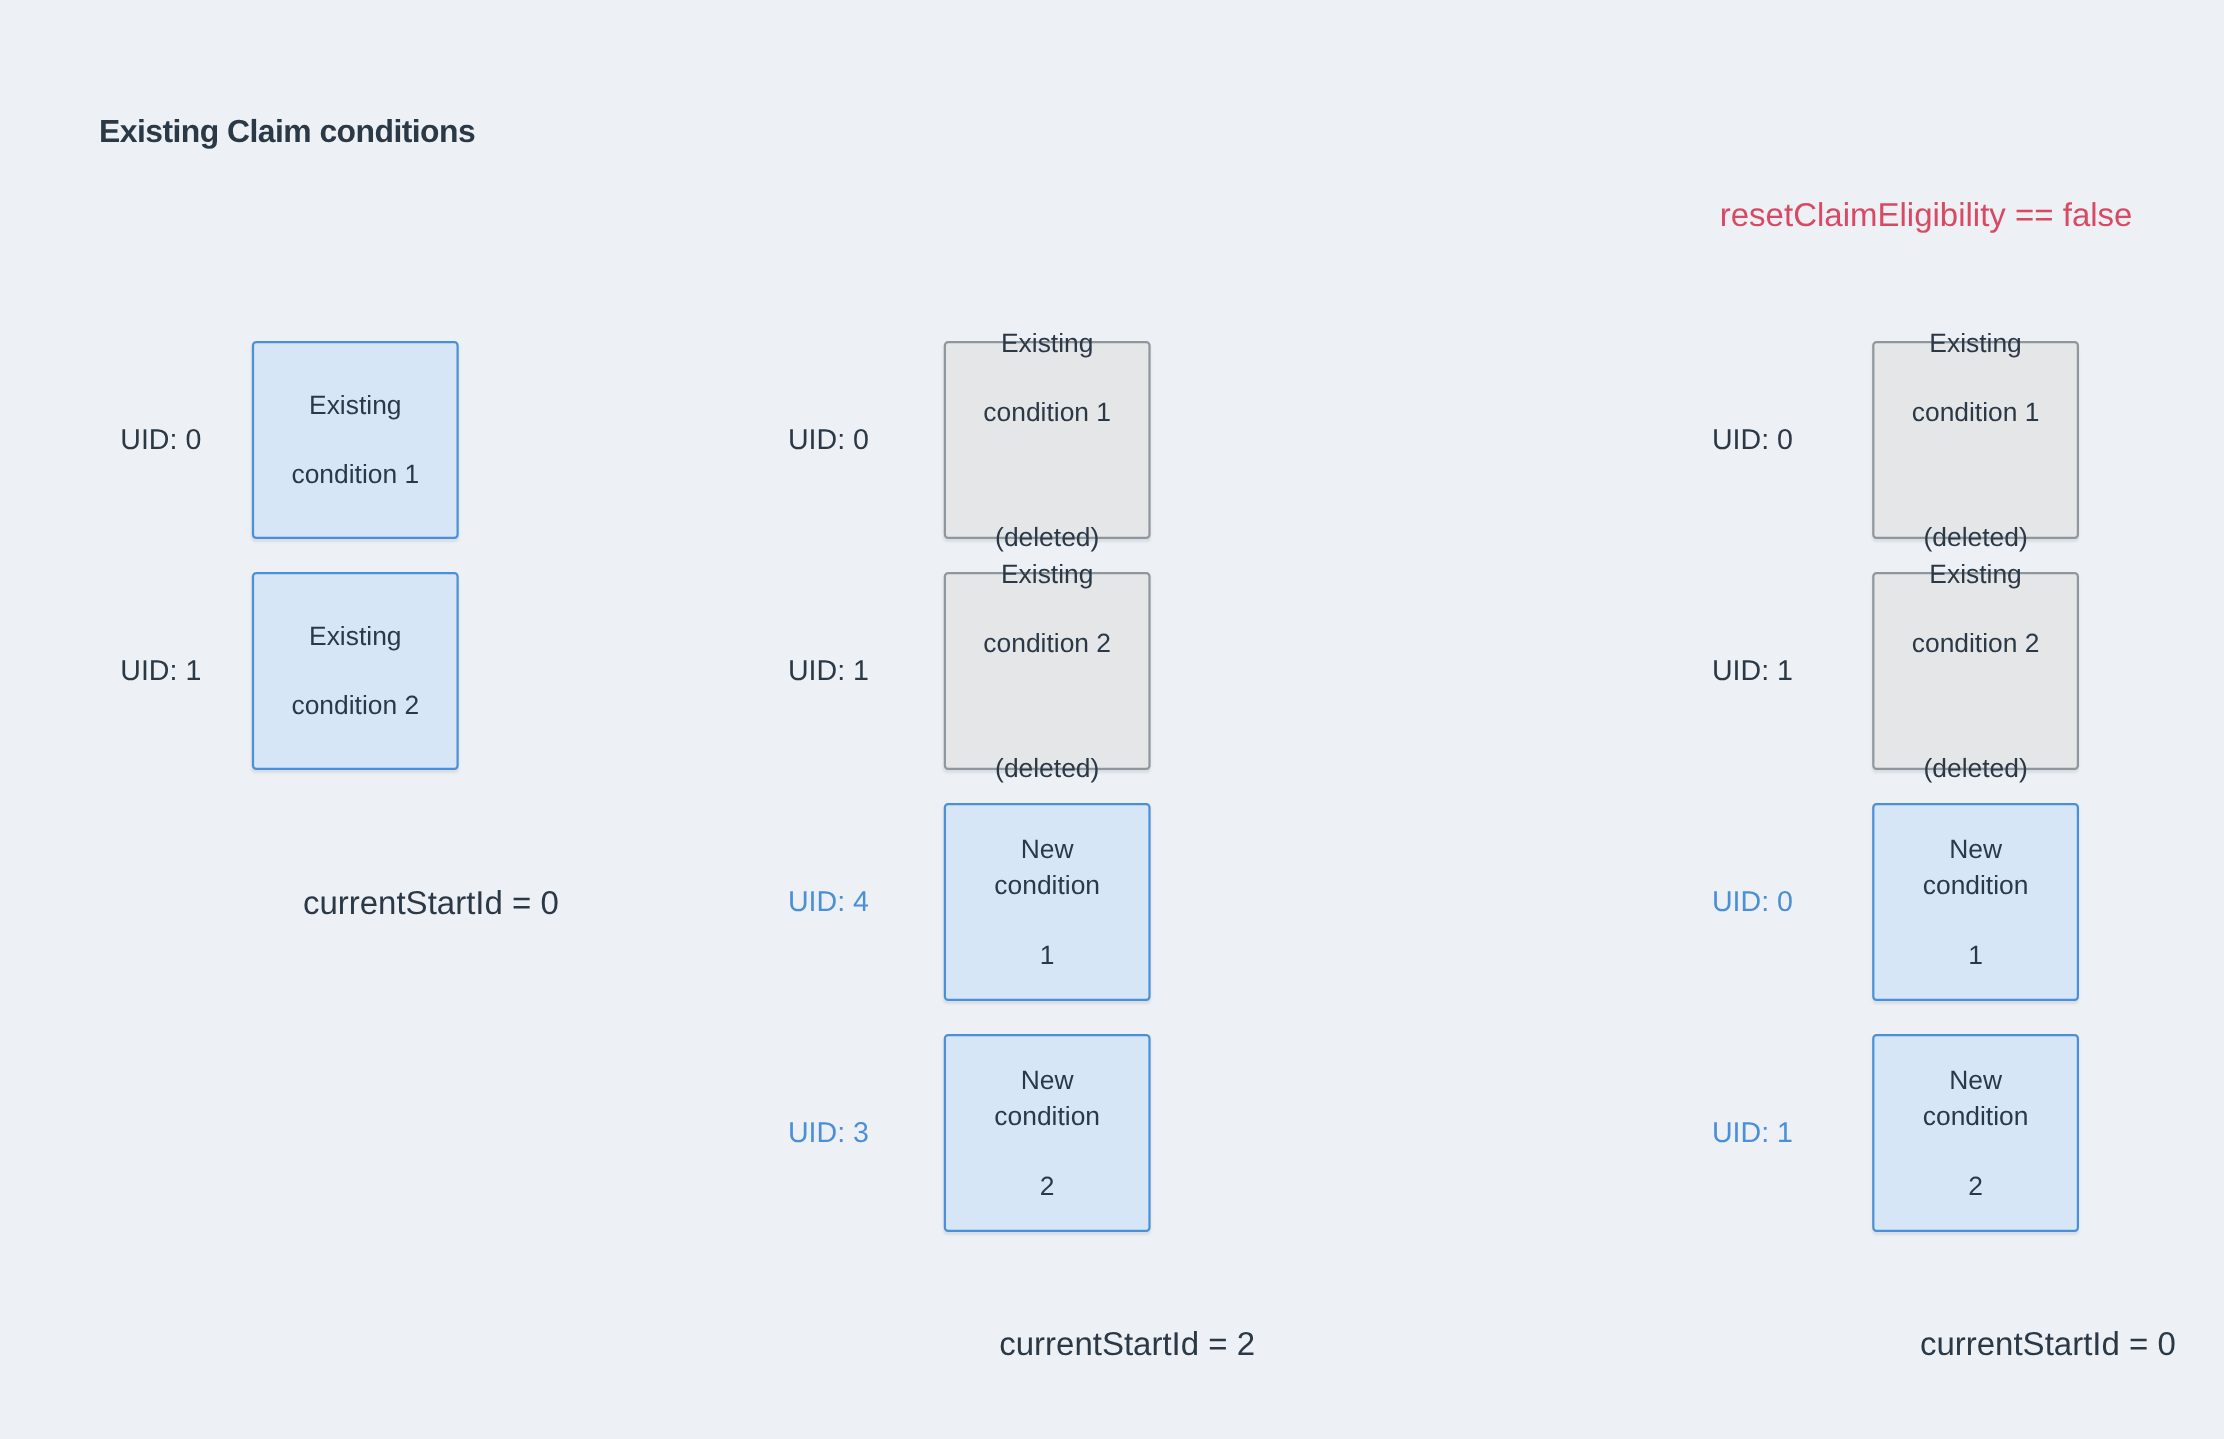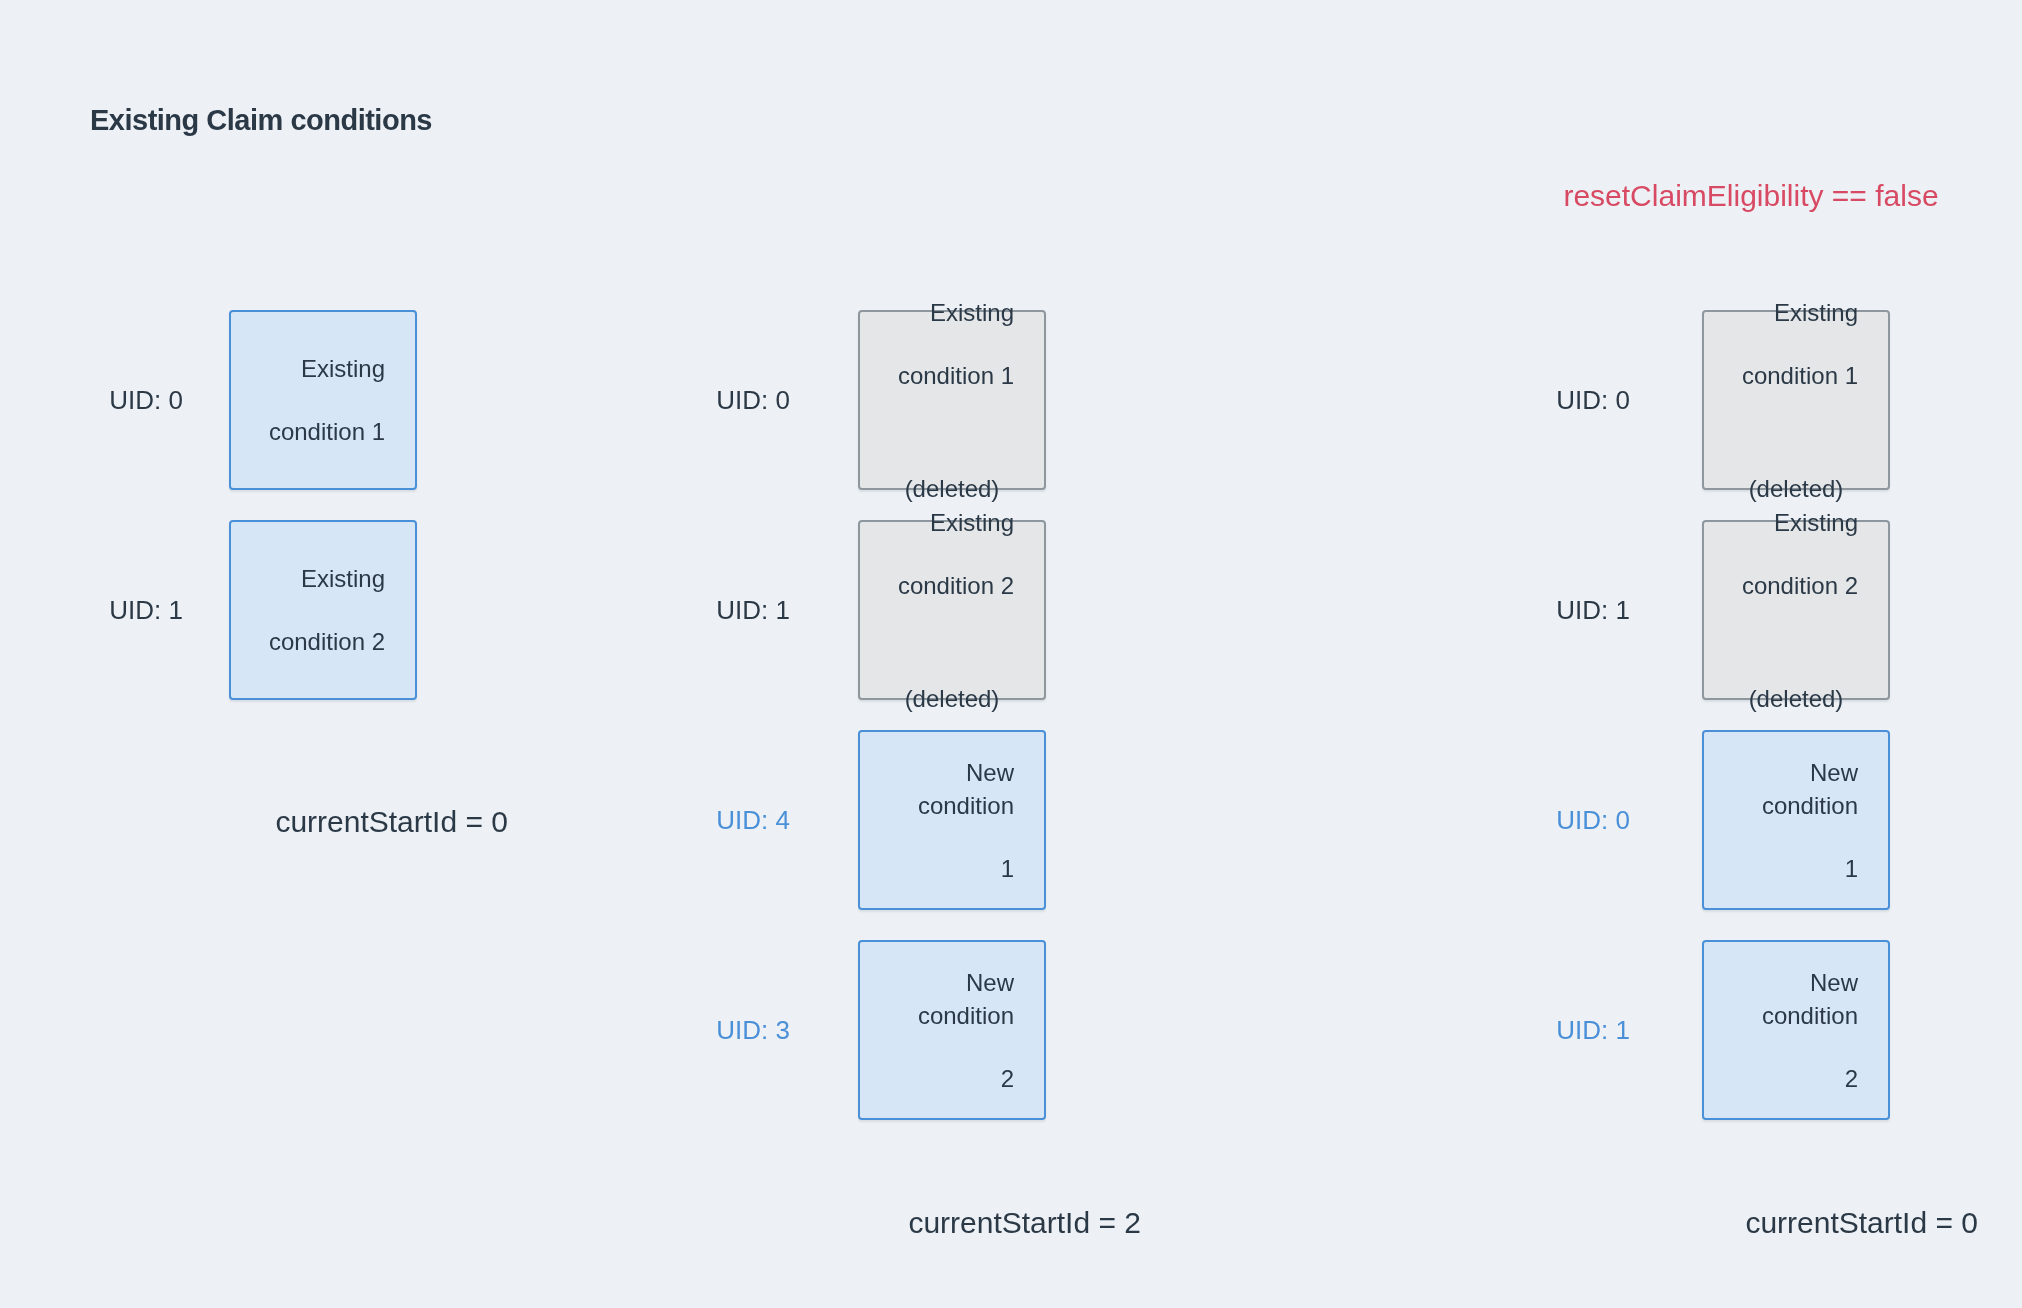--- a/index.html
+++ b/index.html
@@ -71,21 +71,21 @@
     box-shadow:0 2px 2px rgba(40,55,70,0.10);
   }
   .box.blue{
     background:var(--box-blue-fill);
     border:2px solid var(--accent-blue);
   }
   .box.gray{
     background:var(--box-gray-fill);
     border:2px solid var(--box-gray-border);
   }
-  .box-line{width:100%;text-align:right;}
+  .box-line{width:100%;}
   .box-deleted{margin-top:50px;width:100%;}
   .footer-label{
     position:absolute;
     width:400px;
     text-align:right;
     font-size:30px;
     font-weight:400;
     color:var(--text-dark);
     transform:translateY(-50%);
     white-space:nowrap;

